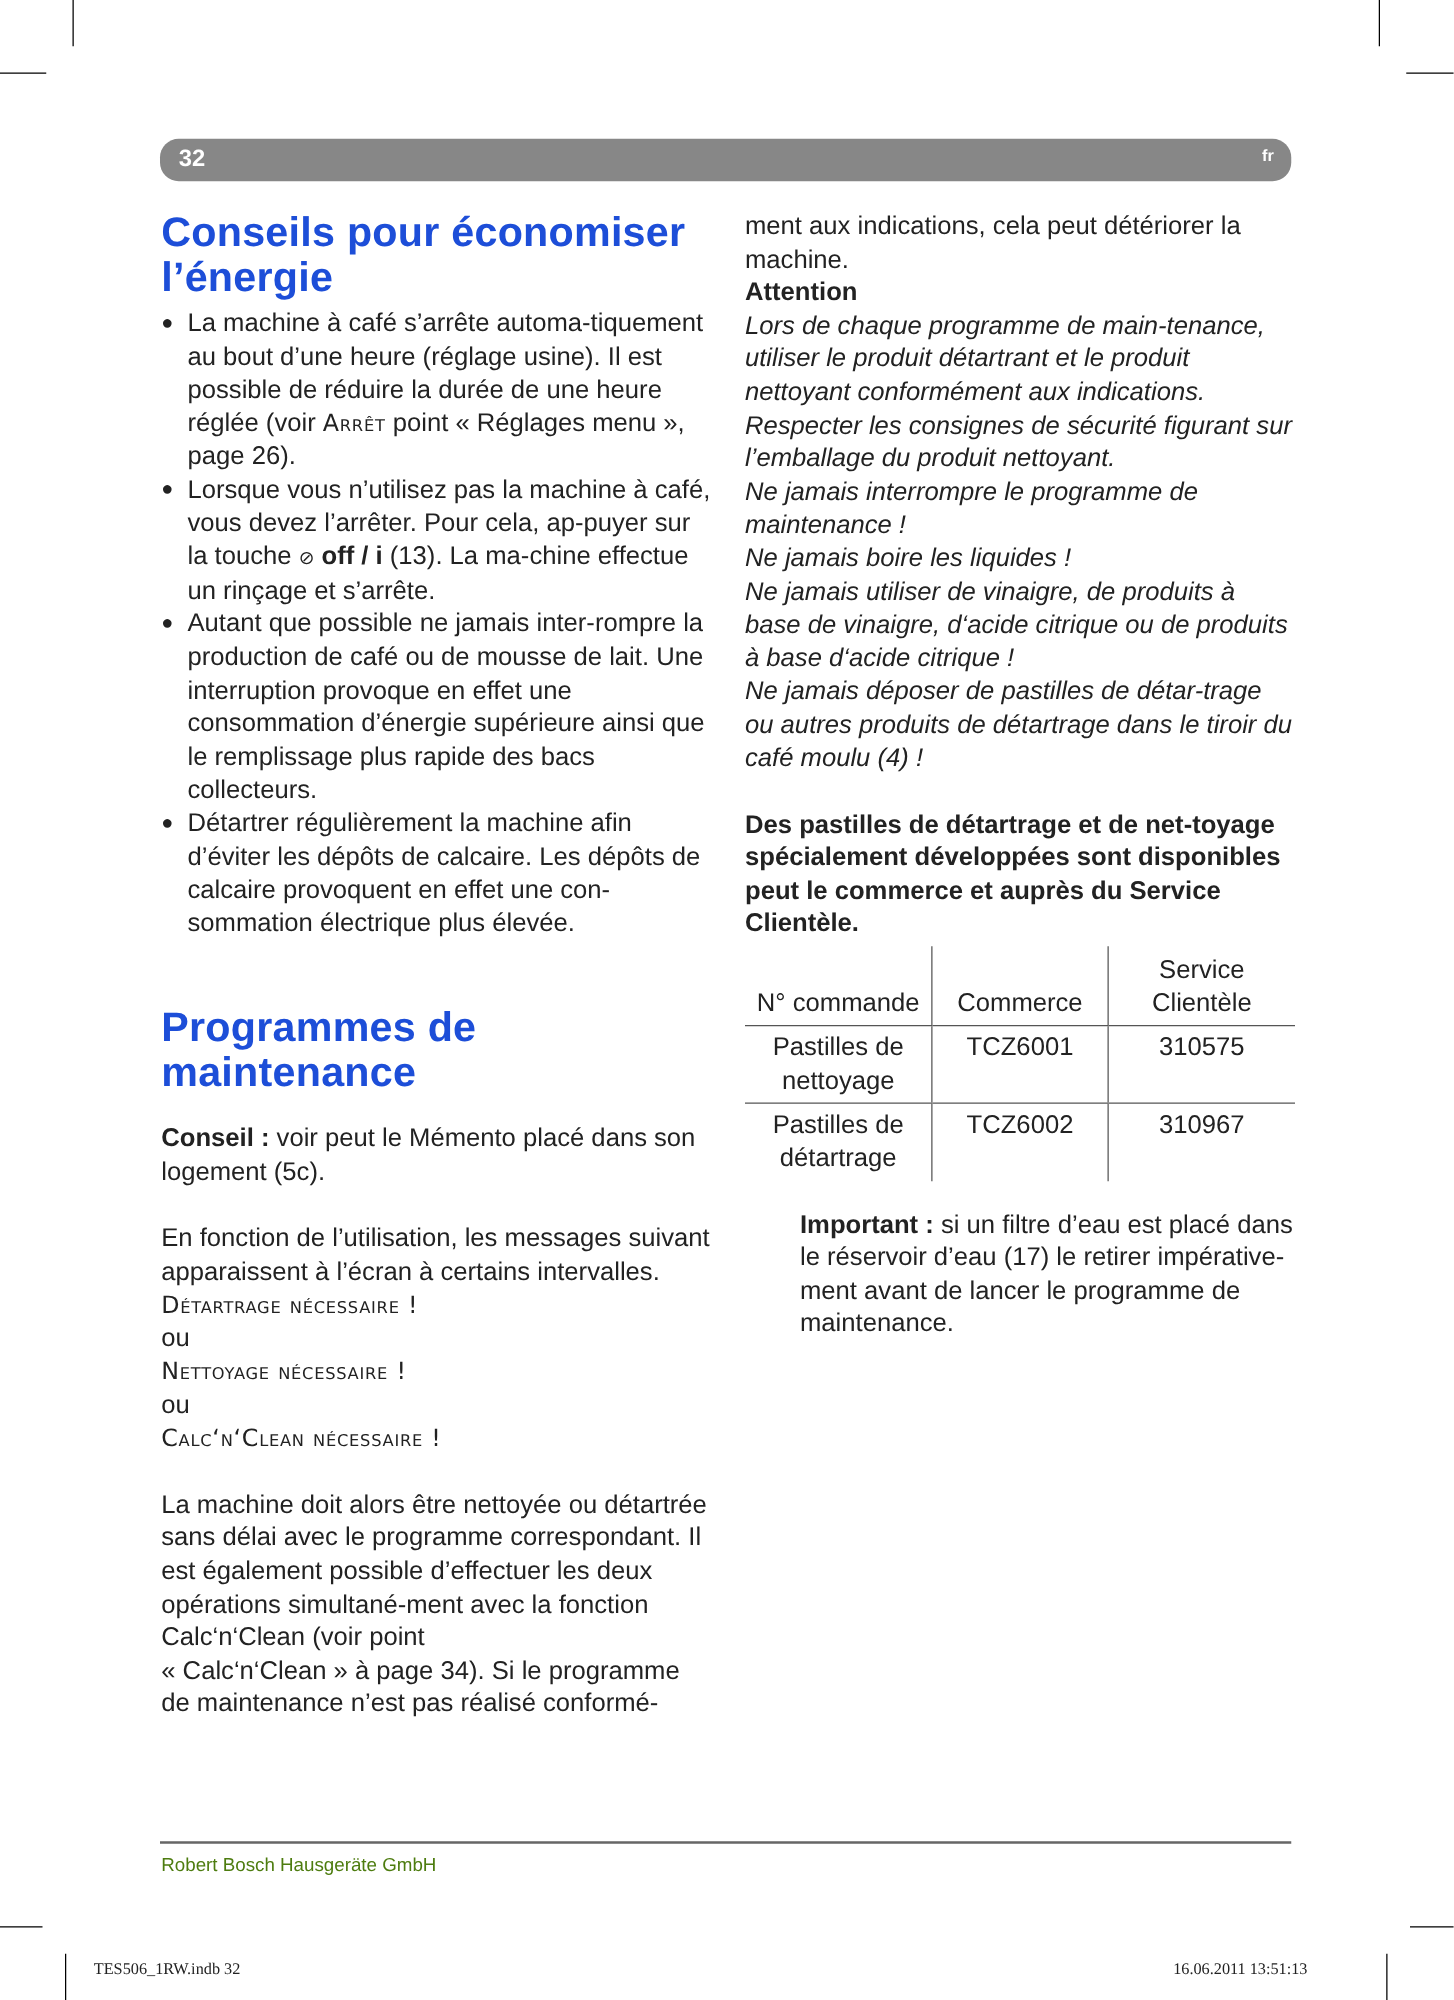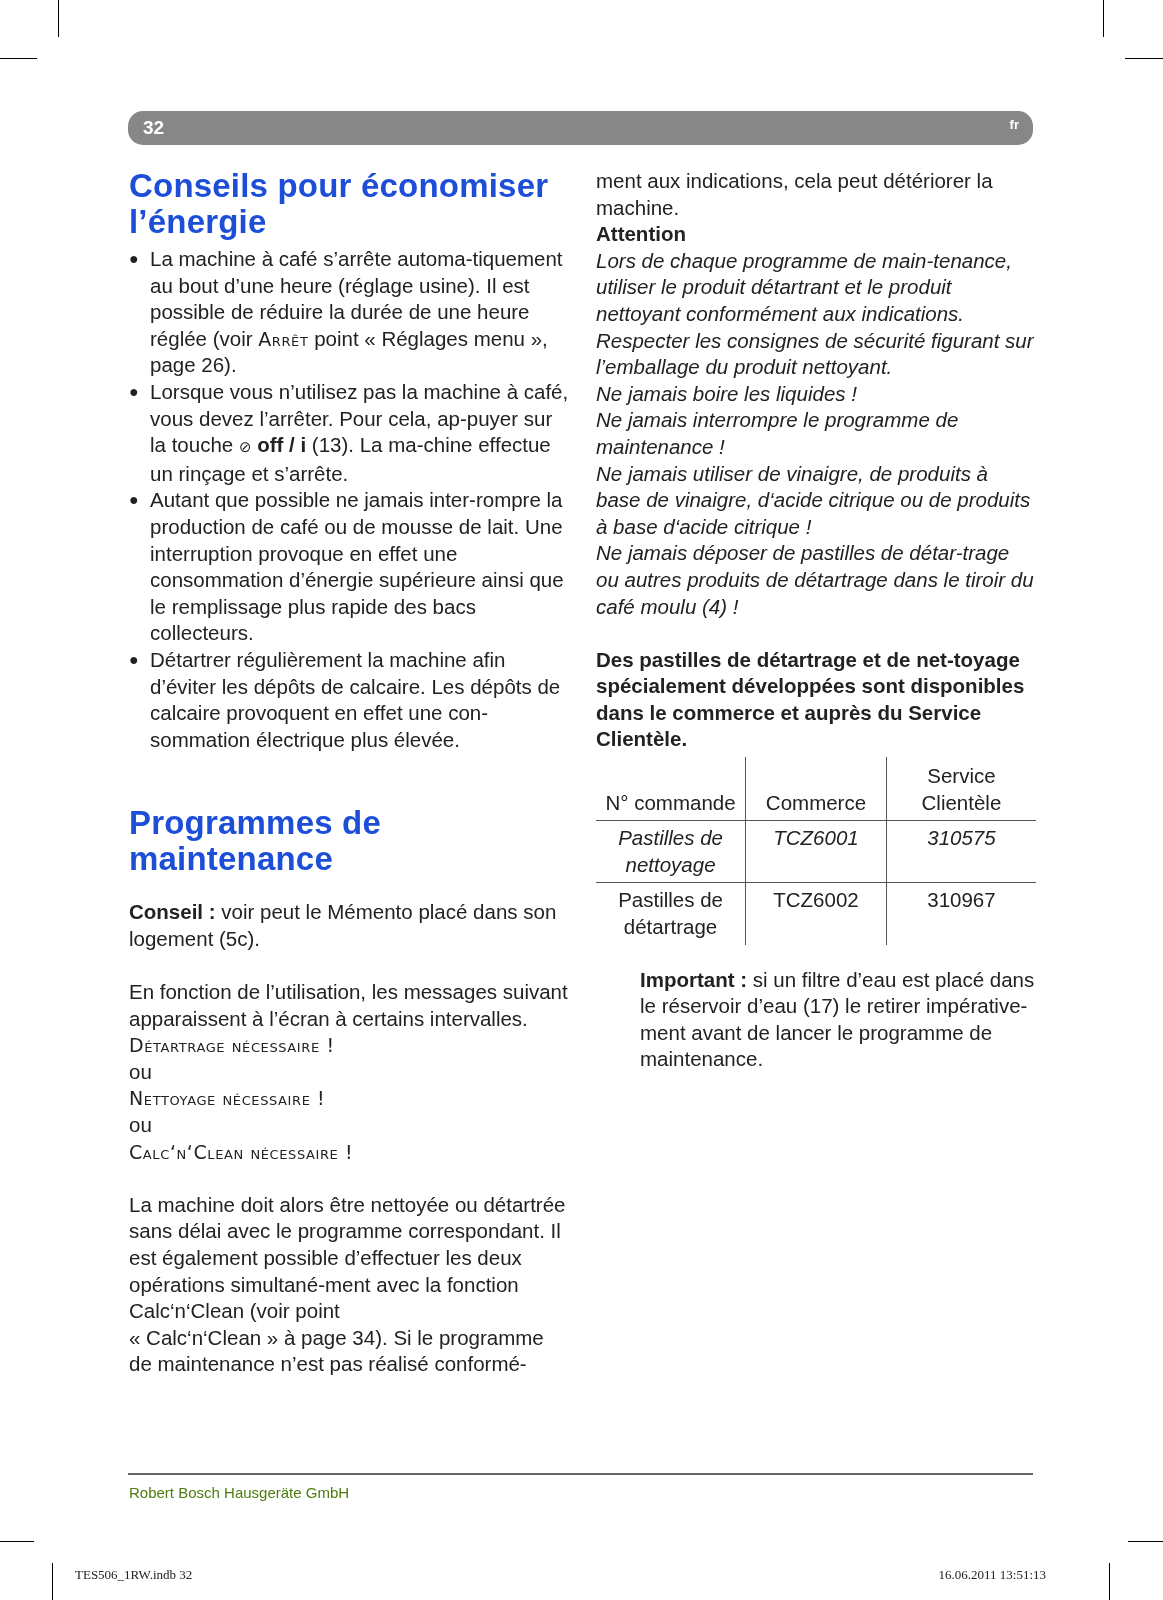--- a/index.html
+++ b/index.html
@@ -18,21 +18,21 @@
   ul.bul li .dot { position:absolute; left:0; top:0; font-size:16px; }
   p { margin:0; }
   .sc { font-variant:small-caps; font-family:"DejaVu Sans", sans-serif; font-size:19px; letter-spacing:0.6px; }
   .it { font-style:italic; }
   .b { font-weight:bold; }
   .gap { height:26.6px; }
   table.ord { border-collapse:collapse; margin-top:14px; width:440px; font-size:20.5px; line-height:26.6px; }
   table.ord th, table.ord td { text-align:center; font-weight:normal; padding:4px 4px 4px 4px; vertical-align:bottom; }
   table.ord td { vertical-align:top; }
   table.ord th { border-bottom:1.5px solid #555; }
-  table.ord tr.r1 td { border-bottom:1.5px solid #555;font-style:italic; }
+  table.ord tr.r1 td { border-bottom:1.5px solid #555; }
   table.ord .vb { border-left:1.5px solid #555; }
   .footline { position:absolute; left:128px; top:1473px; width:905px; height:2px; background:#666; }
   .footer { position:absolute; left:129px; top:1484px; font-size:15px; color:#4d7c0f; }
   .slug { position:absolute; top:1567px; font-family:"Liberation Serif", serif; font-size:13px; color:#222; }
 </style>
 </head>
 <body>
 
 <div class="crop" style="left:58px;top:0;width:1px;height:37px;"></div>
 <div class="crop" style="left:0;top:58px;width:37px;height:1px;"></div>
@@ -88,26 +88,26 @@
   <p class="sc">Calc‘n‘Clean nécessaire !</p>
   <div class="gap"></div>
   <p>La machine doit alors être nettoyée ou détartrée sans délai avec le programme correspondant. Il est également possible d’effectuer les deux opérations simultané-ment avec la fonction Calc‘n‘Clean (voir point</p>
   <p>« Calc‘n‘Clean » à page 34). Si le programme de maintenance n’est pas réalisé conformé-</p>
 </div>
 
 <div class="col colR">
   <p>ment aux indications, cela peut détériorer la machine.</p>
   <p class="b">Attention</p>
   <p class="it">Lors de chaque programme de main-tenance, utiliser le produit détartrant et le produit nettoyant conformément aux indications. Respecter les consignes de sécurité figurant sur l’emballage du produit nettoyant.</p>
+  <p class="it">Ne jamais interrompre le programme de maintenance !</p>
   <p class="it">Ne jamais boire les liquides !</p>
-  <p class="it">Ne jamais interrompre le programme de maintenance !</p>
   <p class="it">Ne jamais utiliser de vinaigre, de produits à base de vinaigre, d‘acide citrique ou de produits à base d‘acide citrique !</p>
   <p class="it">Ne jamais déposer de pastilles de détar-trage ou autres produits de détartrage dans le tiroir du café moulu (4) !</p>
   <div class="gap"></div>
-  <p class="b">Des pastilles de détartrage et de net-toyage spécialement développées sont disponibles dans le commerce et auprès du Service Clientèle.</p>
+  <p class="b">Des pastilles de détartrage et de net-toyage spécialement développées sont disponibles peut le commerce et auprès du Service Clientèle.</p>
 
   <table class="ord" style="margin-top:4px;">
     <tbody>
         <tr>
       <th style="width:34%;">N° commande</th>
       <th class="vb" style="width:32%;padding-top:4px;">Commerce</th>
       <th class="vb" style="width:34%;padding-top:6px;">Service Clientèle</th>
     </tr>
     <tr class="r1">
       <td>Pastilles de nettoyage</td>

